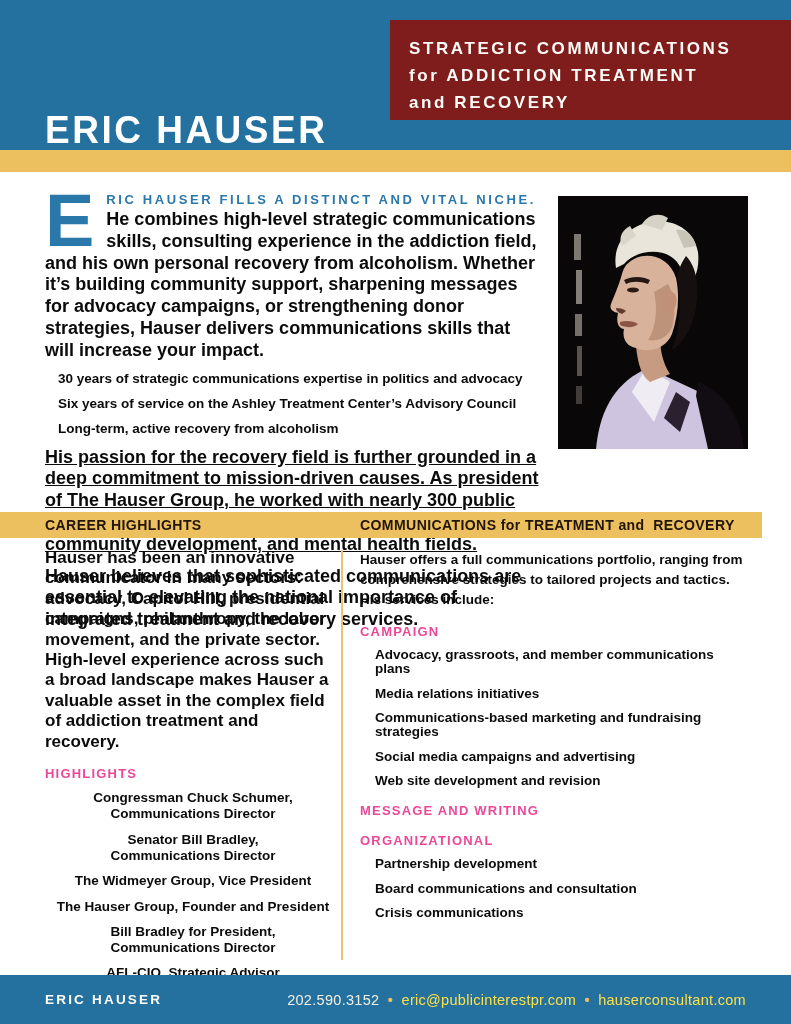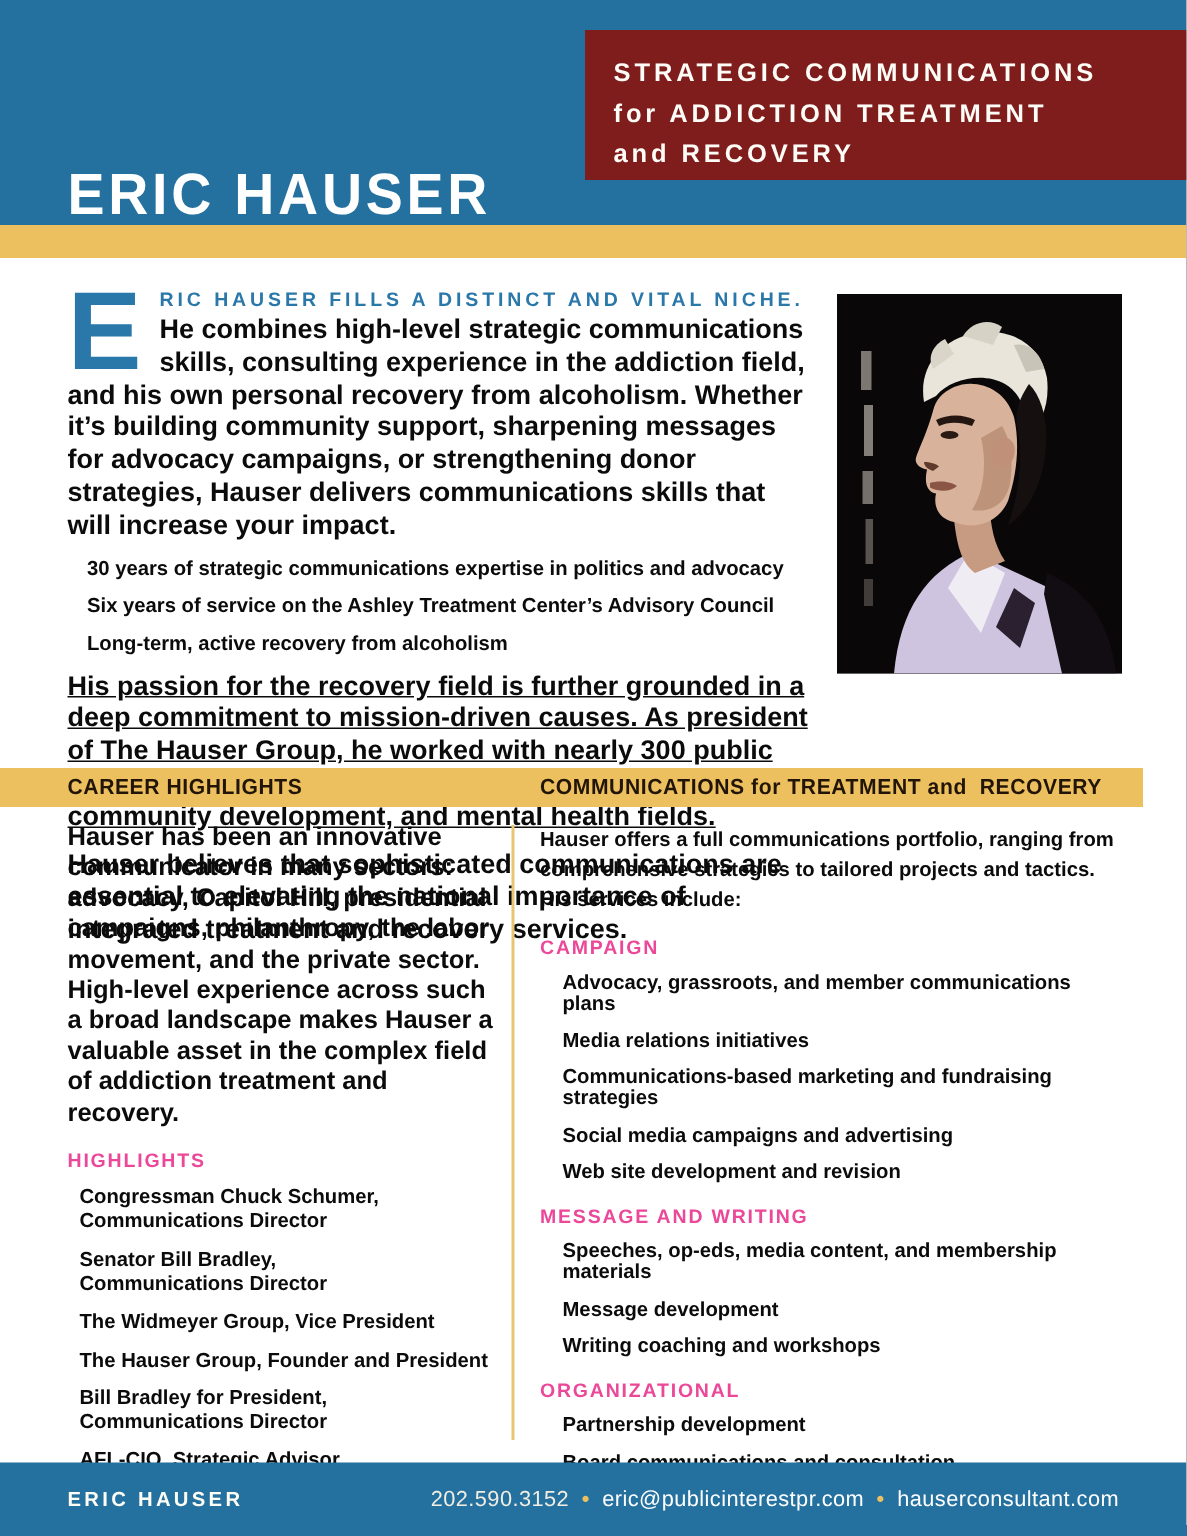--- a/index.html
+++ b/index.html
@@ -57,41 +57,41 @@
   .band-head.right { left:360px; }
 
   
   .col-divider { position:absolute; left:341px; top:550px; width:2px; height:410px; background:#e9c571; }
 
   .left-col { position:absolute; left:45px; top:548px; width:288px; color:#0b0b0b; }
   .left-col .body { font-weight:bold; font-size:17px; line-height:20.4px; }
   .subhead {
     color:#ec4899; font-weight:bold; font-size:13px; letter-spacing:1.2px; margin-top:14px;
   }
-  .hl-list { margin:9px 0 0 8px; list-style:none; }
+  .hl-list { margin:9px 0 0 8px; list-style:none;text-align:center; }
   .hl-list li {
     font-weight:bold; font-size:13.5px; line-height:16.3px; margin-bottom:9px;
     white-space:pre-line;
   }
 
   .right-col { position:absolute; left:360px; top:550px; width:392px; color:#0b0b0b; }
   .right-col .svc-intro { font-weight:bold; font-size:13.5px; line-height:19.8px; white-space:pre-line; }
   .svc-list { margin:9px 0 0 15px; list-style:none; }
   .svc-list li { font-weight:bold; font-size:13.5px; line-height:14px; margin-bottom:10.5px; }
   .svc-group-title { margin-top:15px; }
 
   
   .footer-band {
     position:absolute; left:0; top:975px; width:791px; height:49px; background:#24719f;
     display:flex; align-items:center; justify-content:space-between; padding:0 45px;
   }
   .footer-name { color:#fdfcf5; font-weight:bold; font-size:13.5px; letter-spacing:2.2px; }
   .footer-contact { color:#f3eee3; font-size:14.5px; letter-spacing:0.3px; }
   .footer-contact .dot { color:#ecc05f; font-weight:bold; padding:0 4px; }
-  .footer-contact a { color:#ffffff; text-decoration:none; }
+  .footer-contact a { color:#fde047; text-decoration:none; }
 </style>
 </head>
 <body>
 
 <div class="page">
 
   <div class="header-band">
     <div class="banner-box">
       <div class="banner-line">STRATEGIC COMMUNICATIONS</div>
       <div class="banner-line">for ADDICTION TREATMENT</div>
@@ -185,25 +185,20 @@
     <div class="subhead svc-group-title">CAMPAIGN</div>
     <ul class="svc-list">
       <li>Advocacy, grassroots, and member communications plans</li>
       <li>Media relations initiatives</li>
       <li>Communications-based marketing and fundraising strategies</li>
       <li>Social media campaigns and advertising</li>
       <li>Web site development and revision</li>
     </ul>
 
     <div class="subhead svc-group-title">MESSAGE AND WRITING</div>
-    <ul class="svc-list">
-      <li>Speeches, op-eds, media content, and membership materials</li>
-      <li>Message development</li>
-      <li>Writing coaching and workshops</li>
-    </ul>
 
     <div class="subhead svc-group-title">ORGANIZATIONAL</div>
     <ul class="svc-list">
       <li>Partnership development</li>
       <li>Board communications and consultation</li>
       <li>Crisis communications</li>
     </ul>
   </div>
 
   <div class="footer-band">

